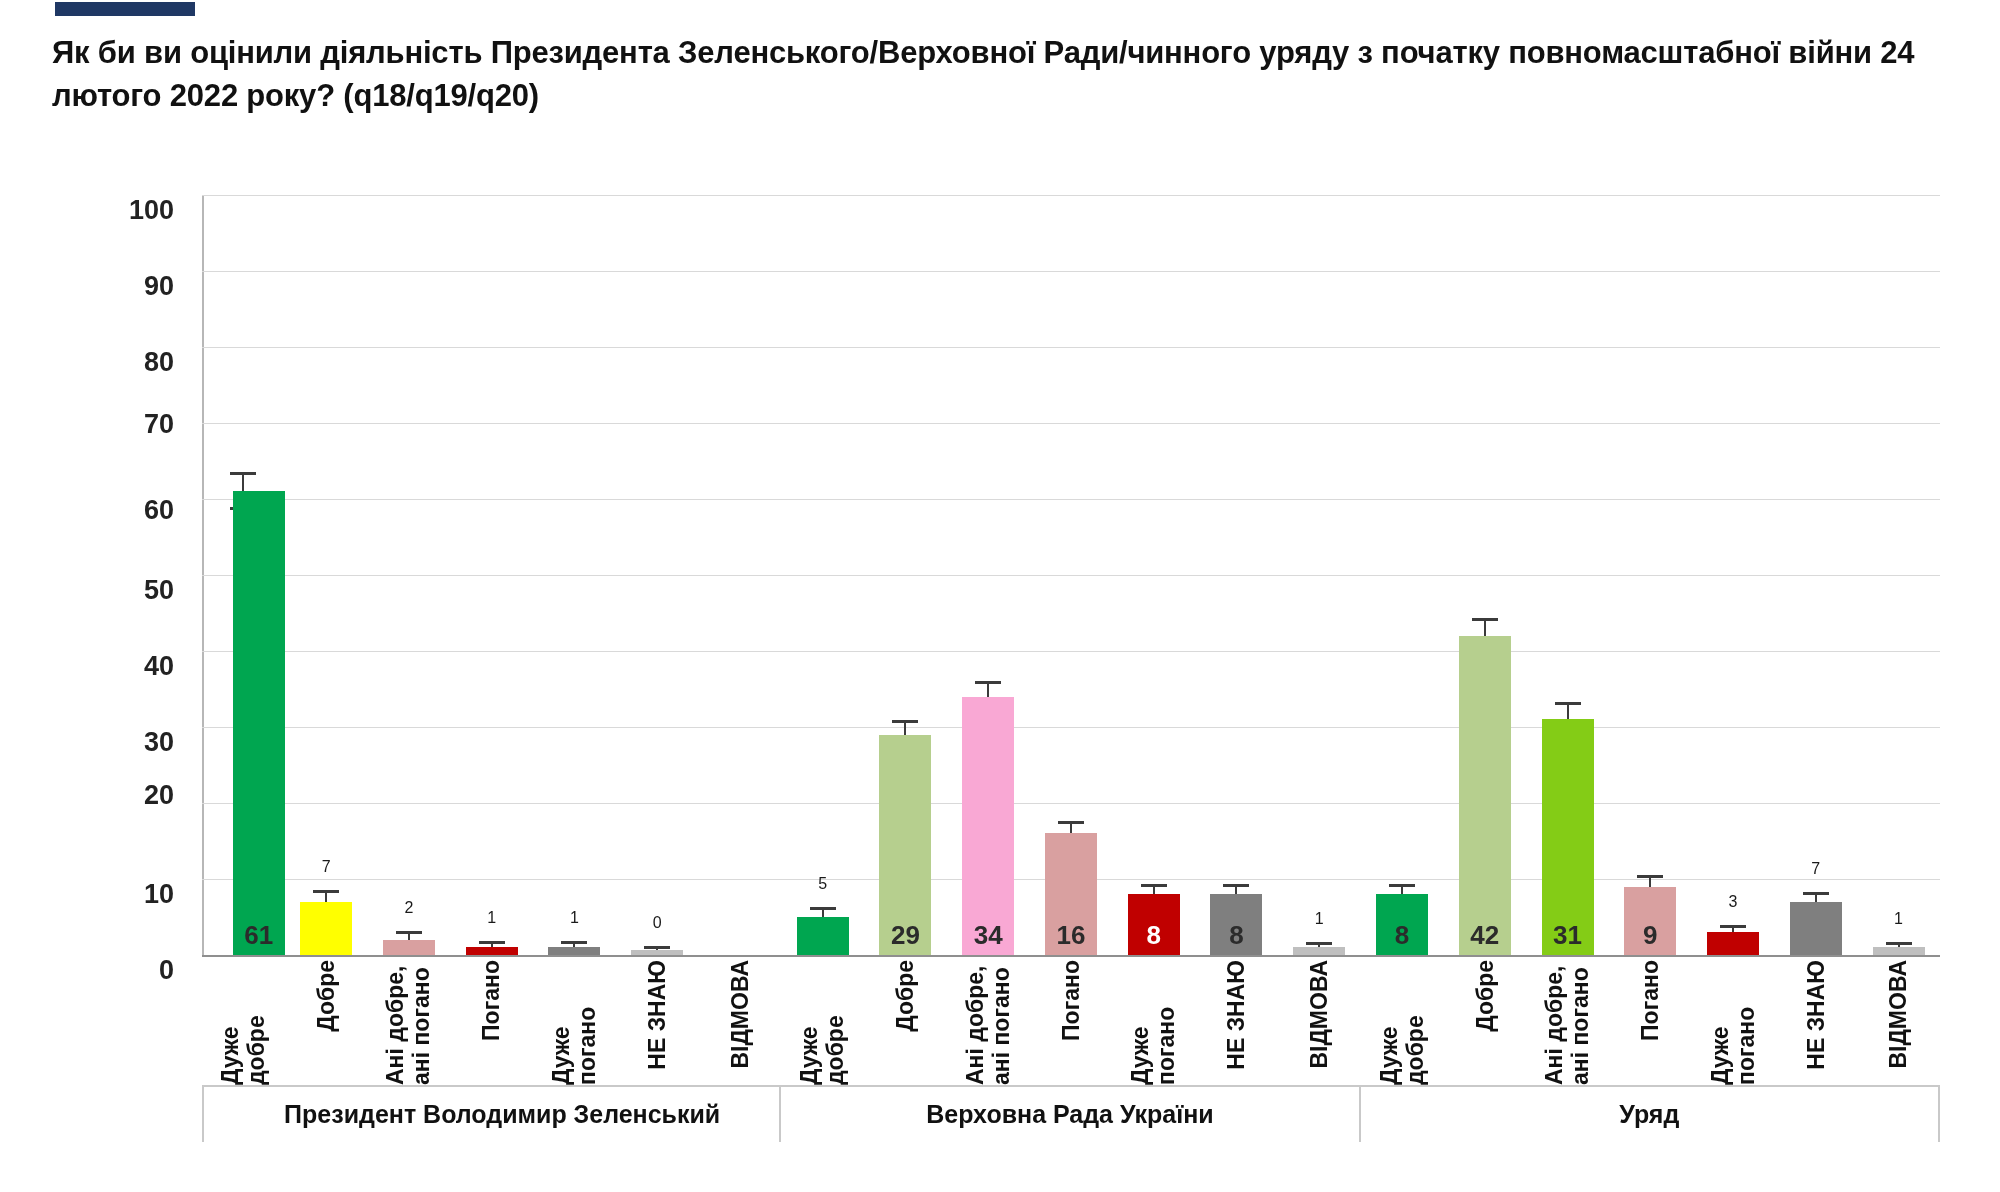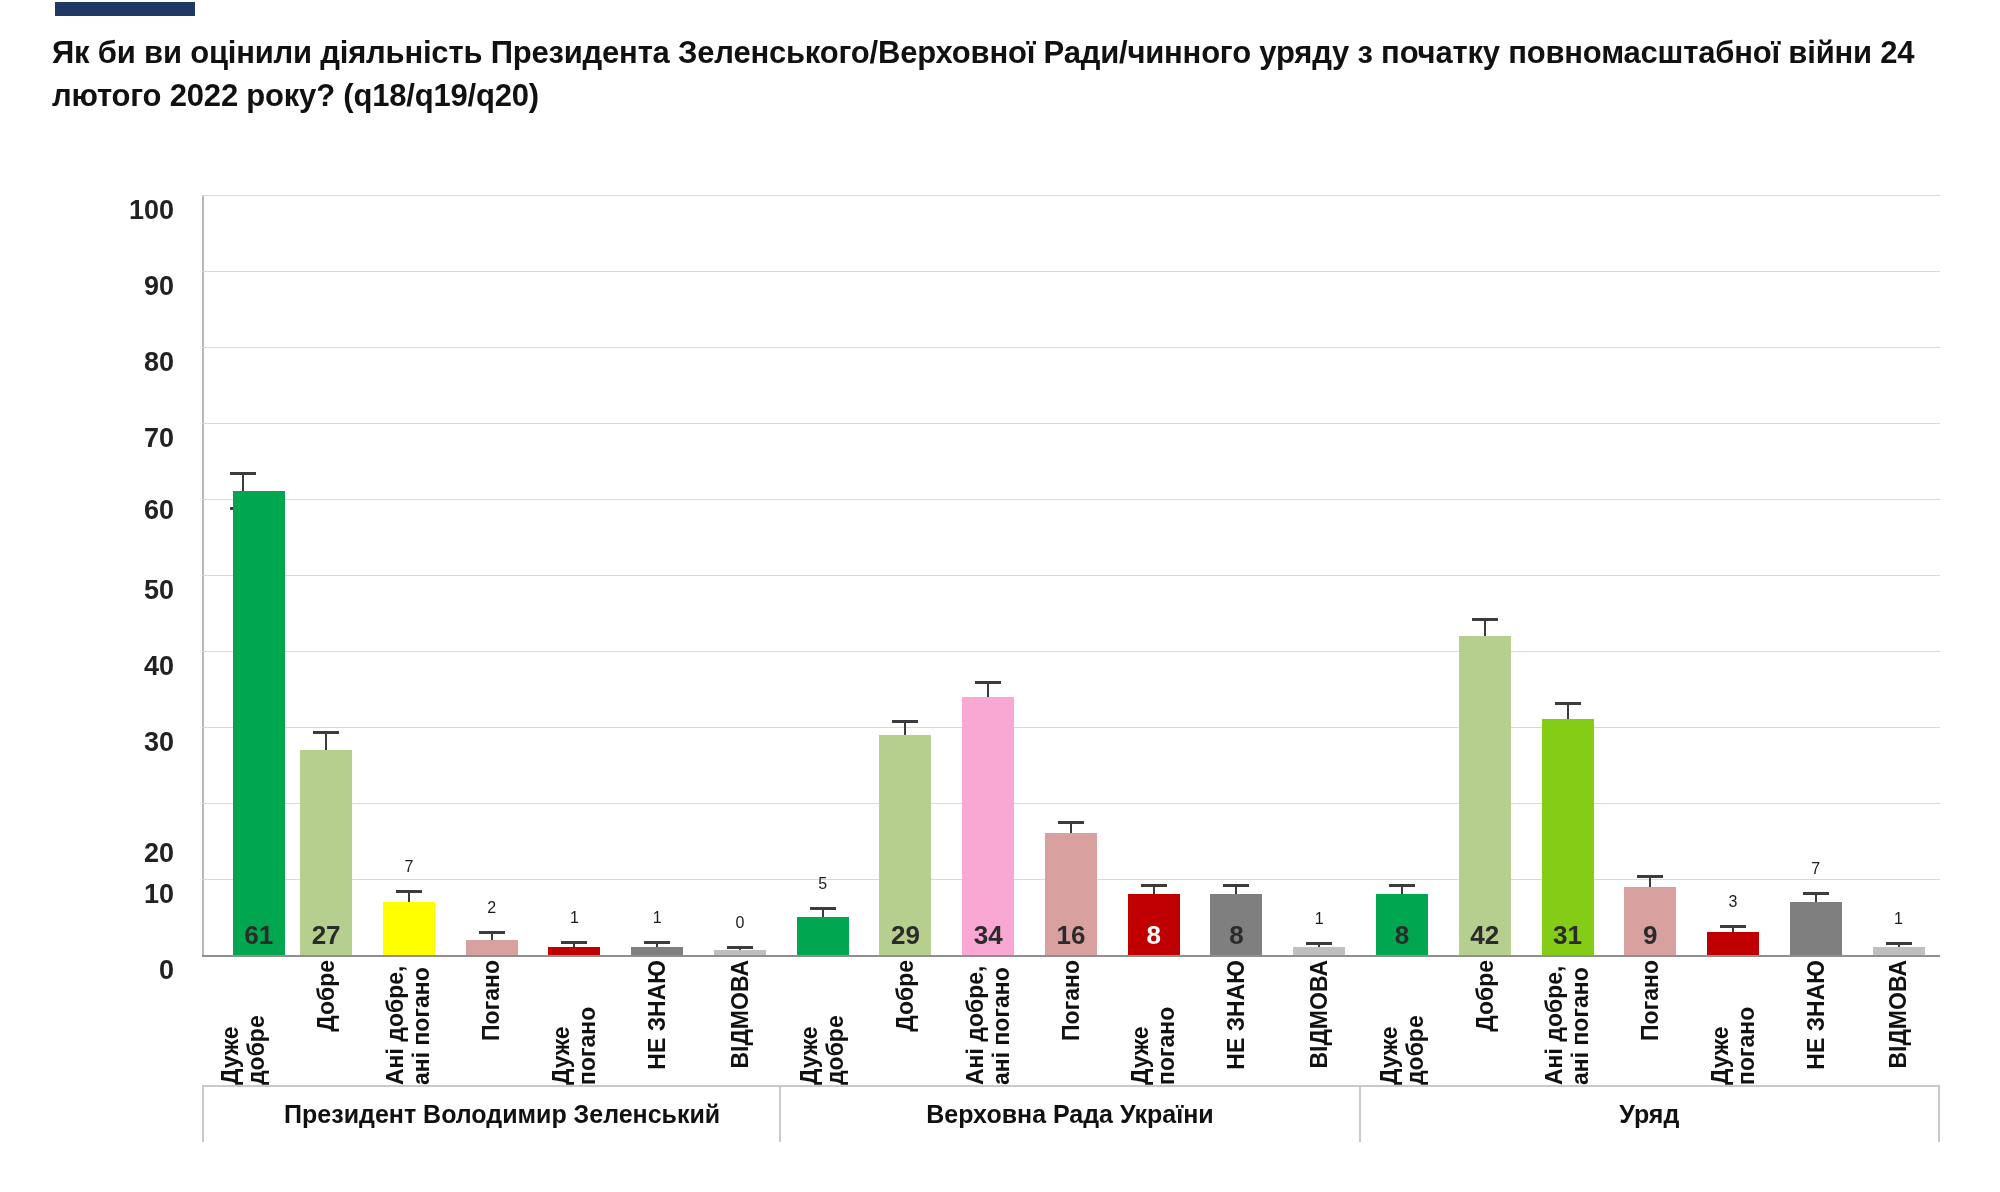--- a/index.html
+++ b/index.html
@@ -210,26 +210,26 @@
 <div class="page">
 
   <div class="accent-bar"></div>
 
   <div class="title">Як би ви оцінили діяльність Президента Зеленського/Верховної Ради/чинного уряду з початку повномасштабної війни 24 лютого 2022 року? (q18/q19/q20)</div>
 
   <div class="chart-area">
     <div class="y-axis-labels">
         <div class="y-label" style="top: 775px;">0</div>
         <div class="y-label" style="top: 699px;">10</div>
-        <div class="y-label" style="top: 658px; text-align: right;">20</div>
+        <div class="y-label" style="top: 600px; text-align: right;">20</div>
         <div class="y-label" style="top: 547px;">30</div>
         <div class="y-label" style="top: 471px;">40</div>
         <div class="y-label" style="top: 395px;">50</div>
         <div class="y-label" style="top: 315px;">60</div>
-        <div class="y-label" style="top: 243px;">70</div>
+        <div class="y-label" style="top: 229px;">70</div>
         <div class="y-label" style="top: 167px;">80</div>
         <div class="y-label" style="top: 91px;">90</div>
         <div class="y-label" style="top: 15px;">100</div>
       </div>
     <div class="plot">
       <div class="y-axis-line"></div>
     <div class="gridline baseline" style="top: 760px;"></div>
         <div class="gridline" style="top: 684px;"></div>
         <div class="gridline" style="top: 608px;"></div>
         <div class="gridline" style="top: 532px;"></div>
@@ -242,26 +242,20 @@
         <div class="gridline" style="top: 0px;"></div>
         <div class="bars">
           <div class="group" style="width: 33.3333%;">
             <div class="bar-slot" style="width: 14.2857%; justify-content: flex-end;">
               <div class="errbar" style="height: 38px; bottom: 444.6px;"></div>
               <div class="bar" title="Президент Володимир Зеленський — Дуже добре: 61" style="height: 463.6px; background: rgb(0, 166, 80);">
                 <div class="value-inside">61</div>
               </div>
             </div>
             <div class="bar-slot" style="width: 14.2857%;">
-              <div class="errbar" style="height: 38px; bottom: 186.2px;"></div>
-              <div class="bar" title="Президент Володимир Зеленський — Добре: 27" style="height: 205.2px; background: rgb(182, 207, 142);">
-                <div class="value-inside">27</div>
-              </div>
-            </div>
-            <div class="bar-slot" style="width: 14.2857%;">
               <div class="value-above" style="bottom: 79.36px; position: absolute;">7</div>
               <div class="errbar" style="height: 24.32px; bottom: 41.04px;"></div>
               <div class="bar" title="Президент Володимир Зеленський — Ані добре, ані погано: 7" style="height: 53.2px; background: rgb(255, 255, 0);"></div>
             </div>
             <div class="bar-slot" style="width: 14.2857%;">
               <div class="value-above" style="bottom: 37.56px; position: absolute;">2</div>
               <div class="errbar" style="height: 16.72px; bottom: 6.84px;"></div>
               <div class="bar" title="Президент Володимир Зеленський — Погано: 2" style="height: 15.2px; background: rgb(217, 160, 160);"></div>
             </div>
             <div class="bar-slot" style="width: 14.2857%;">

